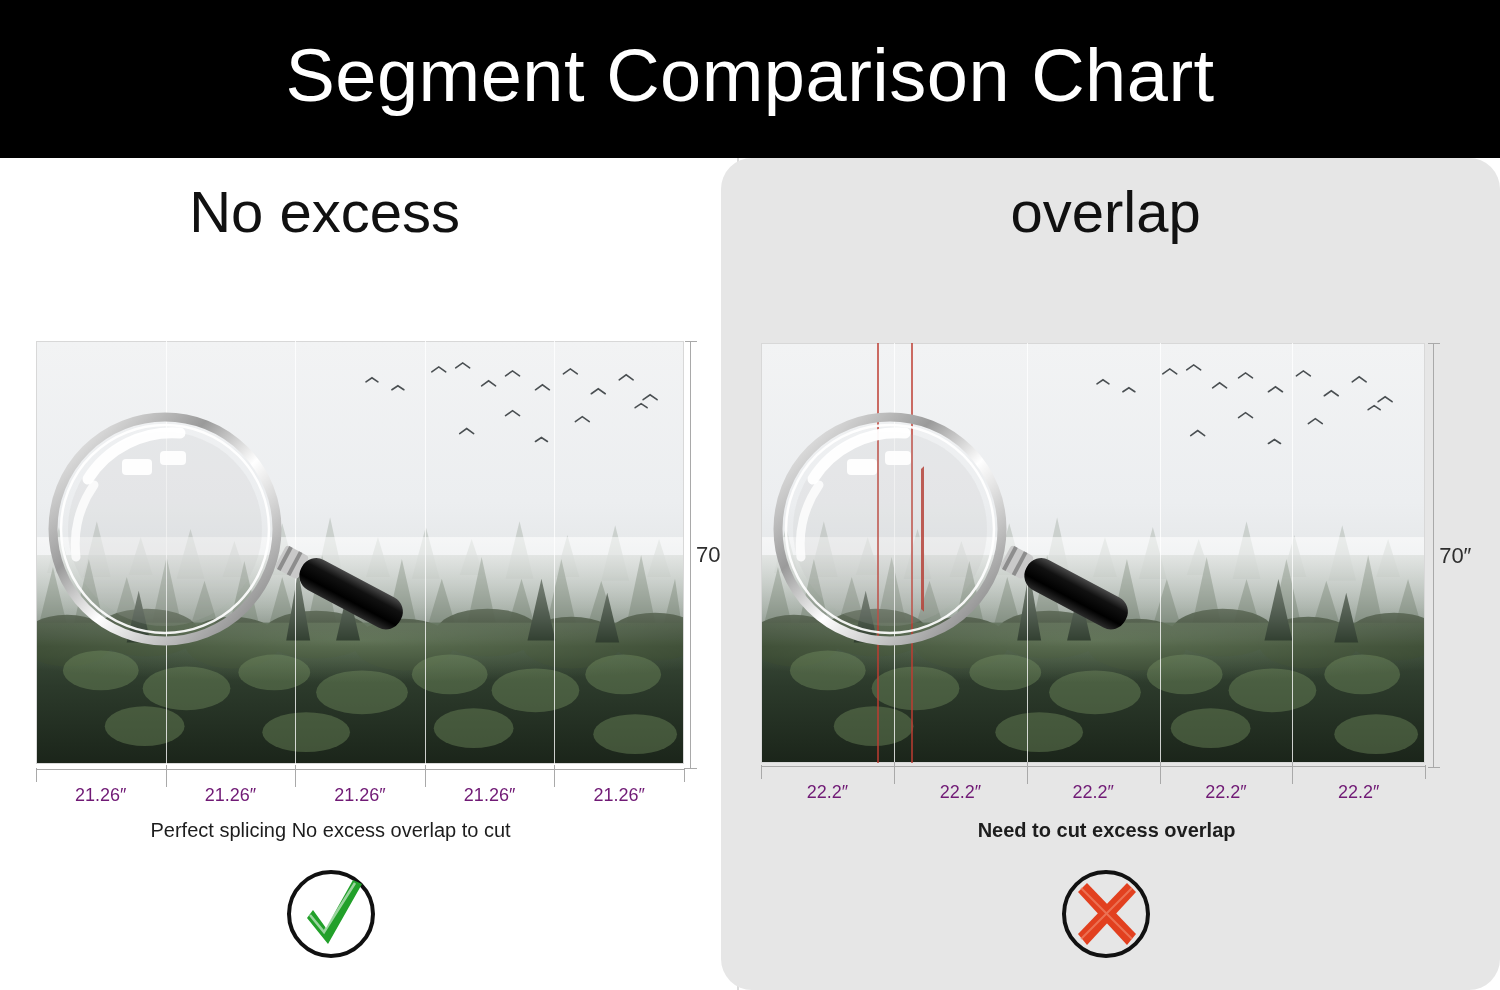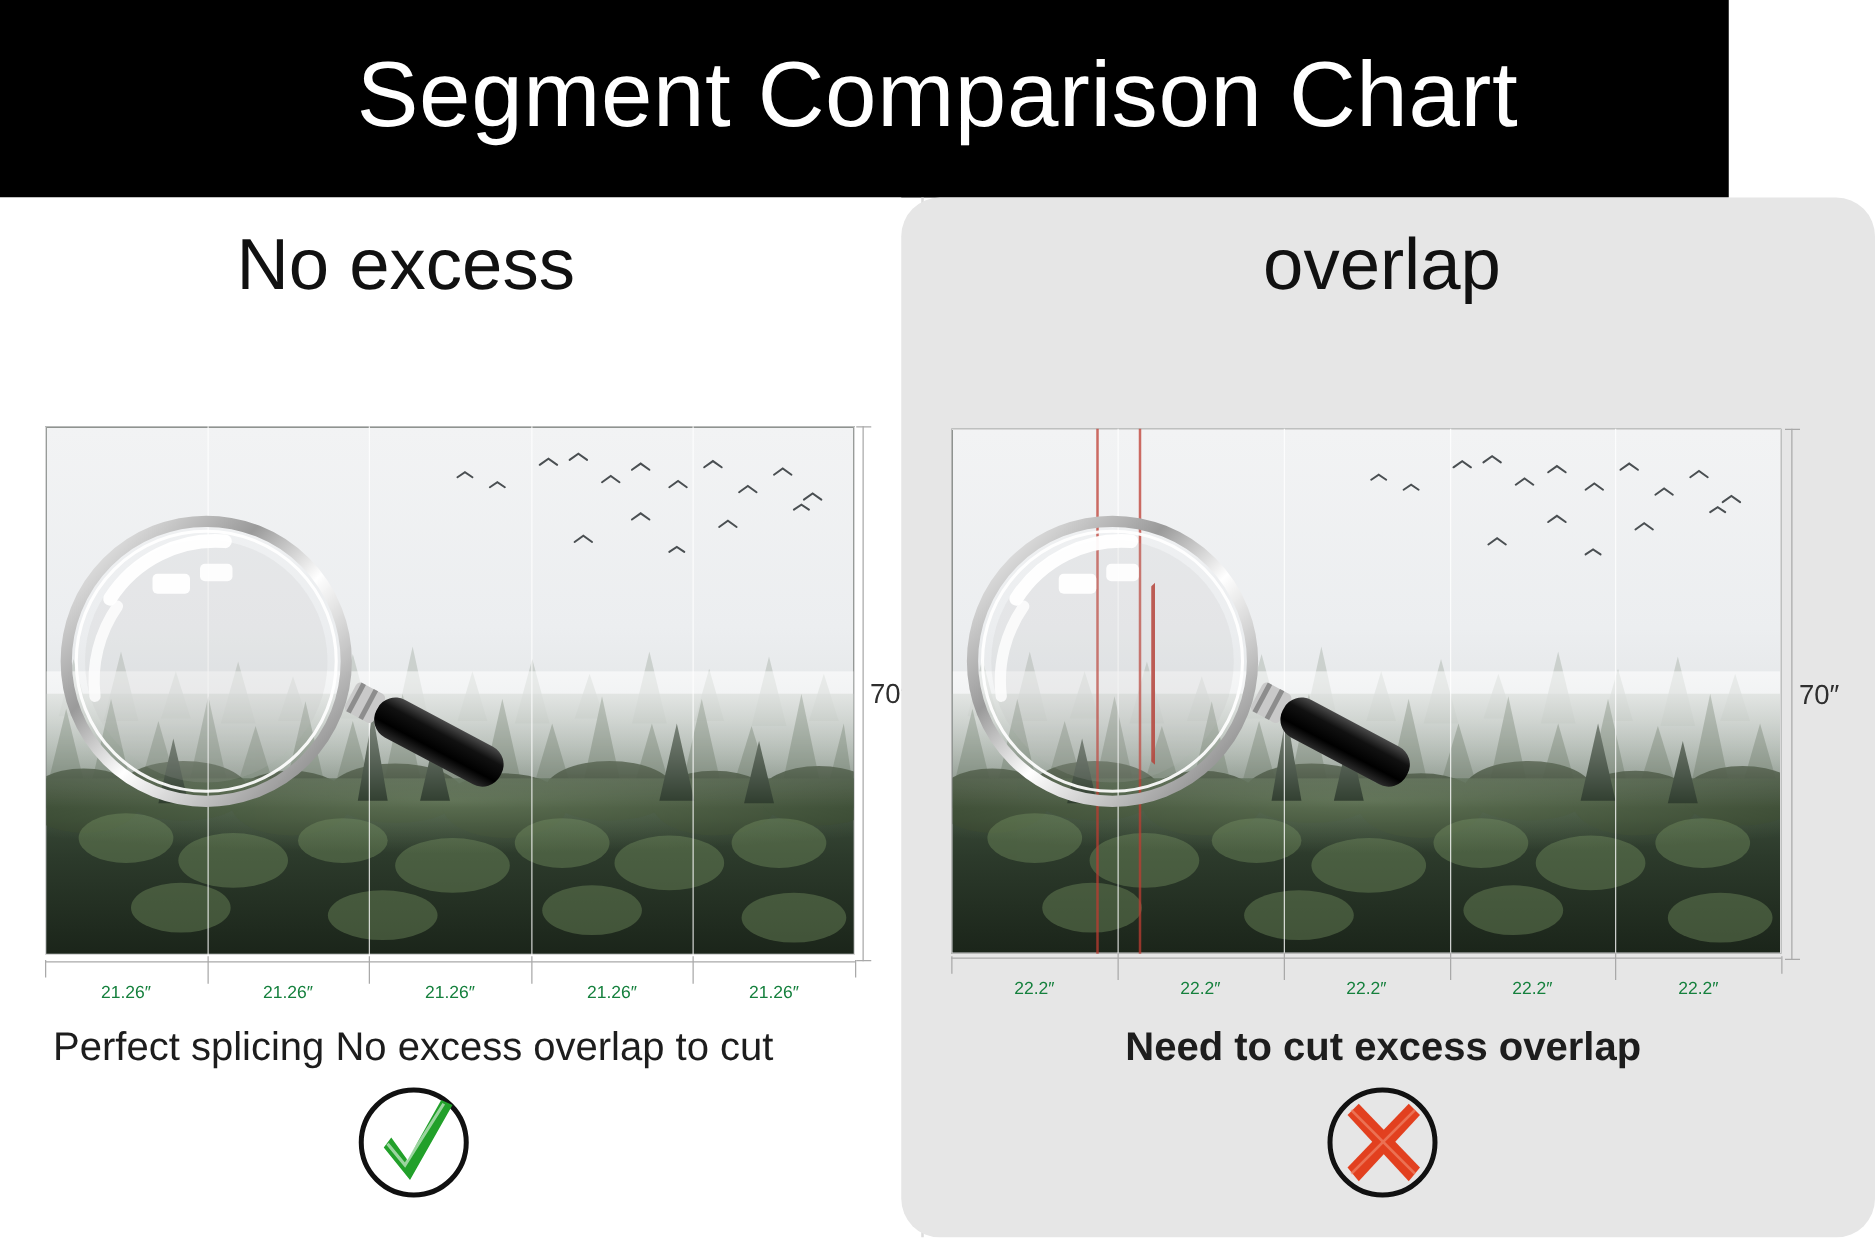--- a/index.html
+++ b/index.html
@@ -7,21 +7,21 @@
     width: 1500px; height: 990px;
     font-family: "Liberation Sans", sans-serif;
     background: #ffffff;
     overflow: hidden;
   }
   #root { position: relative; width: 1500px; height: 990px; }
 
   
   .titlebar {
     position: absolute; left: 0; top: 0;
-    width: 1383px; height: 158px;
+    width: 1500px; height: 158px;
     background: #000000;
   }
   .titlebar-text {
     position: absolute; left: 0; top: 0;
     width: 1500px; height: 158px;
     display: flex; align-items: center; justify-content: center;
     color: #ffffff;
     font-size: 74px;
     font-weight: 400;
     letter-spacing: 0.5px;
@@ -90,21 +90,21 @@
     position: absolute; top: -4px; width: 1px; height: 22px;
     background: #a9a9a9;
   }
   .dim-h .tick.endcap { height: 14px; top: -1px; }
   .seg-labels {
     position: absolute; left: 0; right: 0; top: 16px;
     display: flex;
   }
   .seg-labels .seg {
     flex: 1 1 0; text-align: center;
-    font-size: 14px; color: #15803d; line-height: 1.2;
+    font-size: 18px; color: #701a75; line-height: 1.2;
   }
 
   .dim-v { position: absolute; }
   .dim-v.left  { left: 690px; top: 183px; height: 428px; }
   .dim-v.right { left: 712px; top: 185px; height: 425px; }
   .dim-v .vrule {
     position: absolute; left: 0; top: 0; bottom: 0; width: 1px;
     background: #a9a9a9;
   }
   .dim-v .vcap {
@@ -116,21 +116,21 @@
   .dim-v .vlabel {
     position: absolute; left: 6px; top: 50%;
     transform: translateY(-50%);
     font-size: 22px; color: #2e2e2e; white-space: nowrap; text-align: right;
   }
 
   
   .caption {
     position: absolute; left: 0; width: 100%;
     text-align: center;
-    font-size: 32px; color: #1d1d1d; line-height: 1.2;
+    font-size: 20px; color: #1d1d1d; line-height: 1.2;
   }
   .panel-left  .caption { top: 660px; padding-right: 60px; }
   .panel-right .caption { top: 660px; padding-right: 8px; font-weight: bold; }
 
   .verdict {
     position: absolute; top: 708px; left: 0; width: 100%;
     display: flex; justify-content: center;
   }
   .panel-left  .verdict { padding-right: 60px; }
   .panel-right .verdict { padding-right: 10px; }

